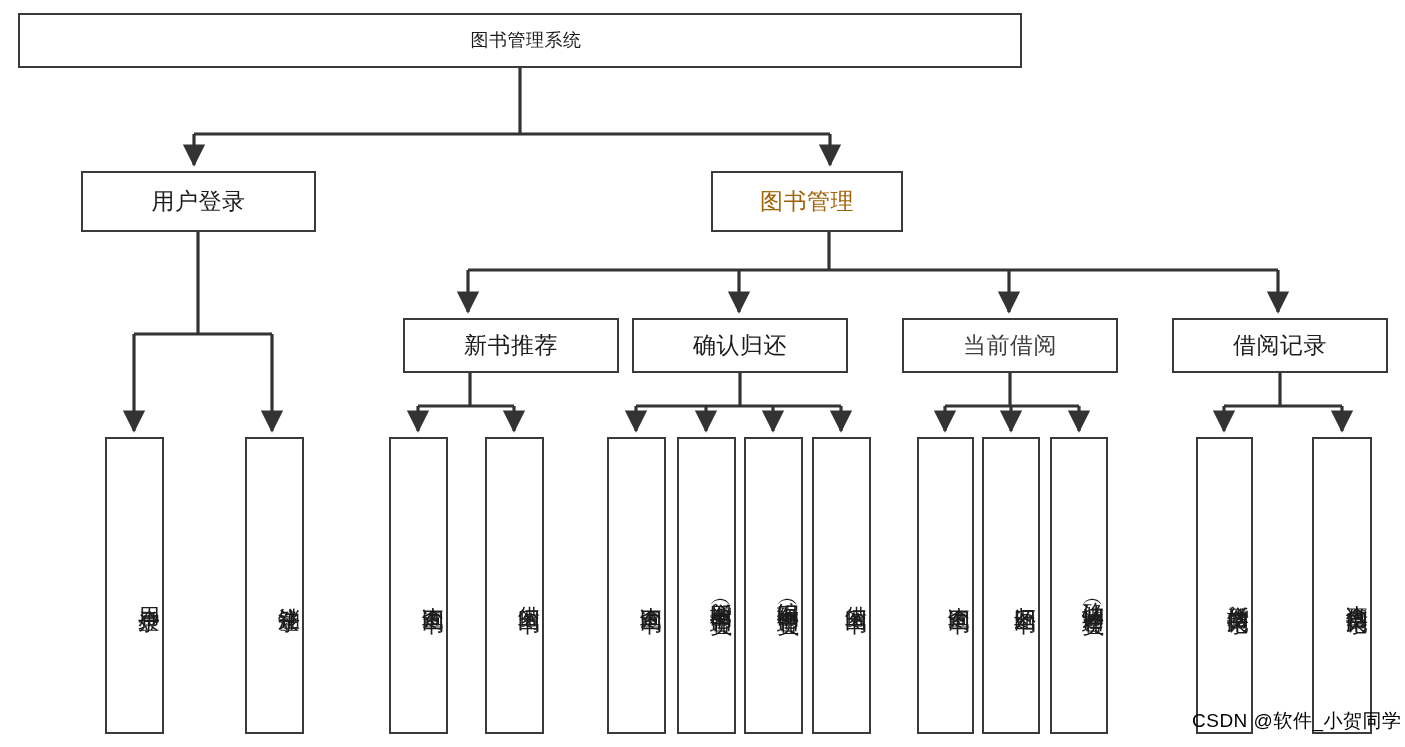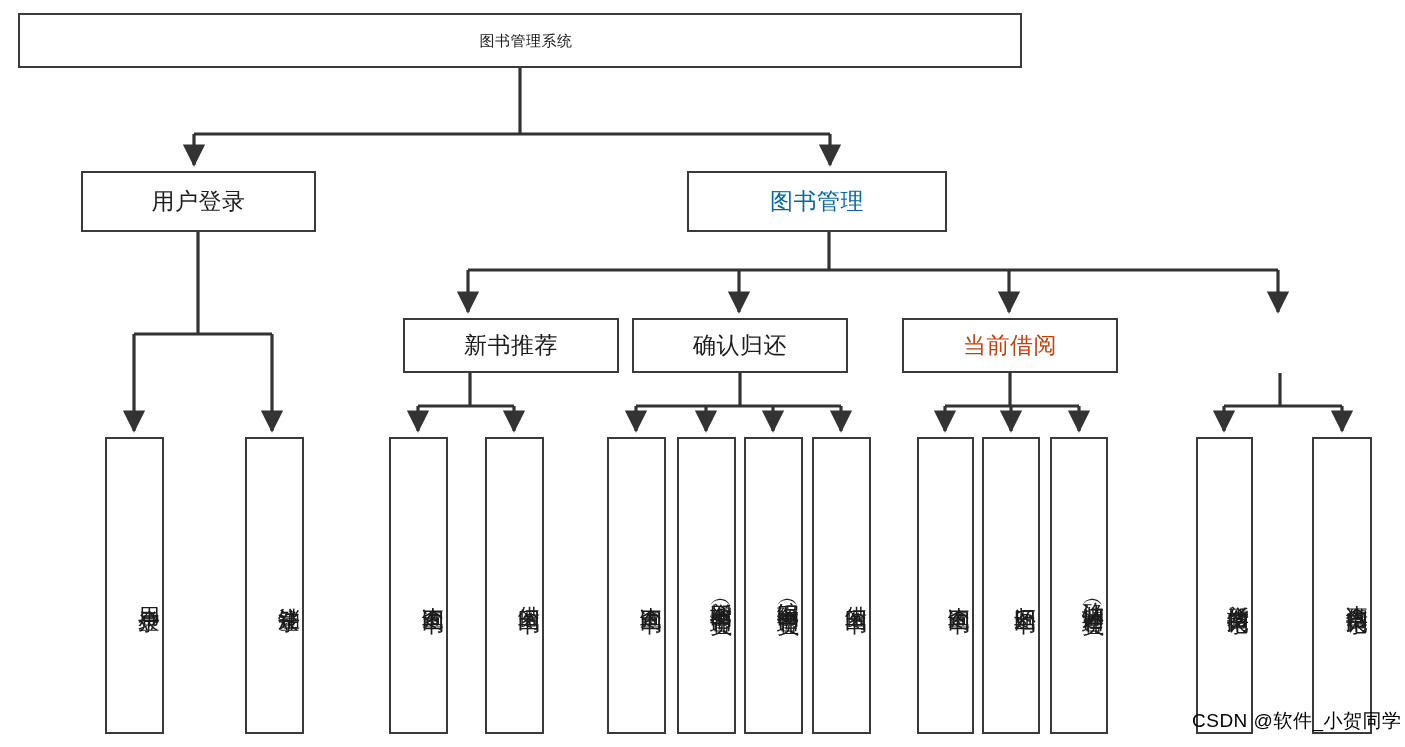--- a/index.html
+++ b/index.html
@@ -37,21 +37,21 @@
     justify-content: center;
     text-align: center;
     color: #1c1c1c;
   }
   .node.horiz {
     font-size: 23px;
     line-height: 1.2;
     letter-spacing: 0.5px;
   }
   .node.root {
-    font-size: 15px;
+    font-size: 18px;
     padding-left: 12px;
   }
   .node.vert {
     writing-mode: vertical-rl;
     text-orientation: upright;
     font-size: 22px;
     line-height: 1.18;
     letter-spacing: 2px;
     padding-top: 14px;
     align-items: flex-start;
@@ -126,32 +126,35 @@
     </g>
   </svg>
 
   <div class="node horiz root" style="left: 18px; top: 13px; width: 1004px; height: 55px; border-color: rgb(58, 58, 58); background: rgb(255, 255, 255); color: rgb(28, 28, 28);">
     <span>图书管理系统</span>
   </div>
 
   <div class="node horiz" style="left: 81px; top: 171px; width: 235px; height: 61px; border-color: rgb(58, 58, 58); background: rgb(255, 255, 255); color: rgb(28, 28, 28);">
     <span>用户登录</span>
   </div>
-  <div class="node horiz" style="left: 687px; top: 171px; width: 260px; height: 61px; border-color: rgb(58, 58, 58); background: rgb(255, 255, 255); color: #0369a1;">
+  <div class="node horiz" style="left: 711px; top: 171px; width: 192px; height: 61px; border-color: rgb(58, 58, 58); background: rgb(255, 255, 255); color: #a16207;">
     <span>图书管理</span>
   </div>
 
   <div class="node horiz" style="left: 362px; top: 318px; width: 216px; height: 55px; border-color: rgb(58, 58, 58); background: rgb(255, 255, 255); color: rgb(28, 28, 28); margin-left: 41px;">
     <span>新书推荐</span>
   </div>
   <div class="node horiz" style="left: 632px; top: 318px; width: 216px; height: 55px; border-color: rgb(58, 58, 58); background: rgb(255, 255, 255); color: rgb(28, 28, 28);">
     <span>确认归还</span>
   </div>
-  <div class="node horiz" style="left: 902px; top: 318px; width: 216px; height: 55px; border-color: rgb(58, 58, 58); background: rgb(255, 255, 255); color: #c2410c;">
+  <div class="node horiz" style="left: 902px; top: 318px; width: 216px; height: 55px; border-color: rgb(58, 58, 58); background: rgb(255, 255, 255); color: #404040;">
     <span>当前借阅</span>
+  </div>
+  <div class="node horiz" style="left: 1172px; top: 318px; width: 216px; height: 55px; border-color: rgb(58, 58, 58); background: rgb(255, 255, 255); color: rgb(28, 28, 28);">
+    <span>借阅记录</span>
   </div>
 
   <div class="node vert" style="left: 105px; top: 437px; width: 59px; height: 297px; border-color: rgb(58, 58, 58); background: rgb(255, 255, 255); color: rgb(28, 28, 28);">
     <span class="vlabel">用户登录</span>
   </div>
   <div class="node vert" style="left: 245px; top: 437px; width: 59px; height: 297px; border-color: rgb(58, 58, 58); background: rgb(255, 255, 255); color: rgb(28, 28, 28);">
     <span class="vlabel">注销登录</span>
   </div>
   <div class="node vert" style="left: 389px; top: 437px; width: 59px; height: 297px; border-color: rgb(58, 58, 58); background: rgb(255, 255, 255); color: rgb(28, 28, 28);">
     <span class="vlabel">查询图书</span>

